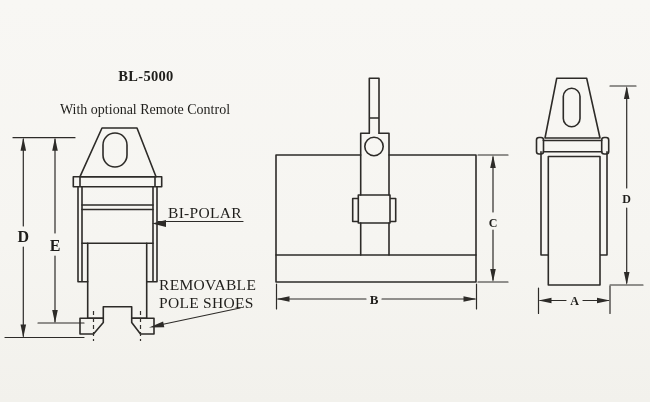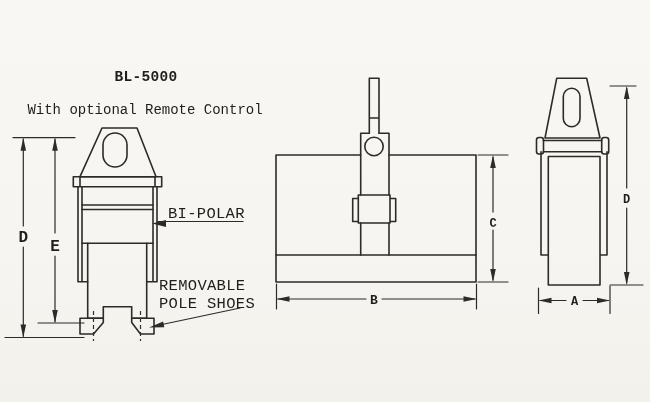--- a/index.html
+++ b/index.html
@@ -1,21 +1,21 @@
 <!DOCTYPE html>
 <html><head>
 <meta charset="utf-8">
 <style>
   html,body{margin:0;padding:0;background:#ffffff;}
   .stage{
     position:relative;
     width:650px;height:402px;
     background:linear-gradient(180deg,#f8f7f4 0%,#f6f5f1 60%,#f2f1ec 100%);
     overflow:hidden;
-    font-family:Liberation Mono, monospace;
+    font-family:Liberation Serif, serif;
   }
   svg{display:block}
   .ln{stroke:#2d2b28;stroke-width:1.6;fill:none;stroke-linecap:round;stroke-linejoin:round;}
   .ln-thin{stroke:#2d2b28;stroke-width:1.2;fill:none;stroke-linecap:round;}
   .ln-dash{stroke:#33312d;stroke-width:1.2;fill:none;stroke-dasharray:4 3;stroke-linecap:butt;}
   .arr{fill:#2d2b28;stroke:none;}
   text{fill:#1f1e1b;}
   .t-title{font-size:14.5px;font-weight:700;letter-spacing:.3px;}
   .t-sub{font-size:14px;font-weight:400;}
   .t-anno{font-size:15.5px;font-weight:400;letter-spacing:.3px;}

